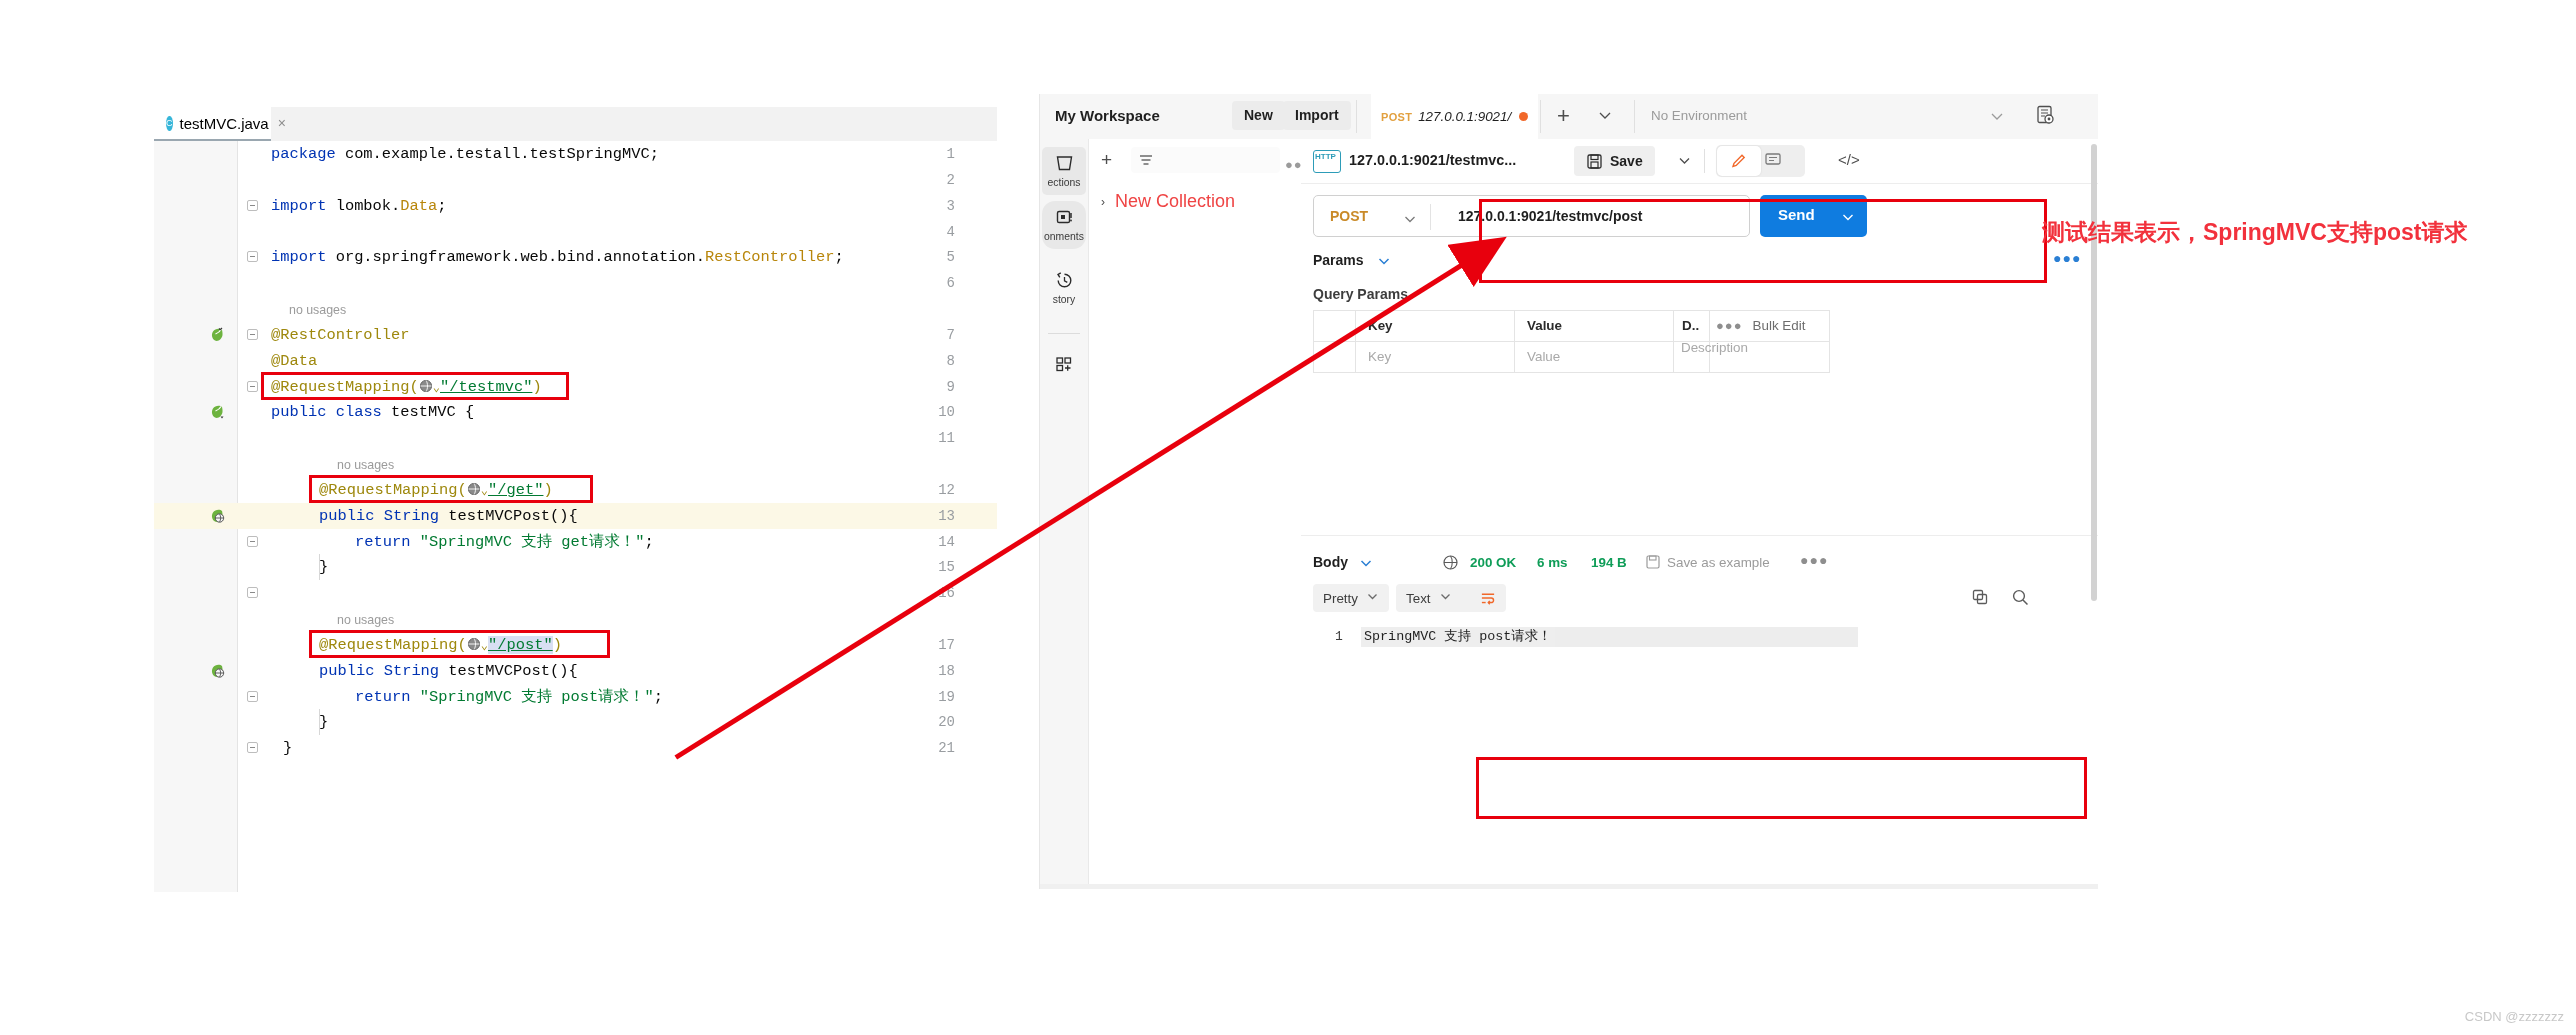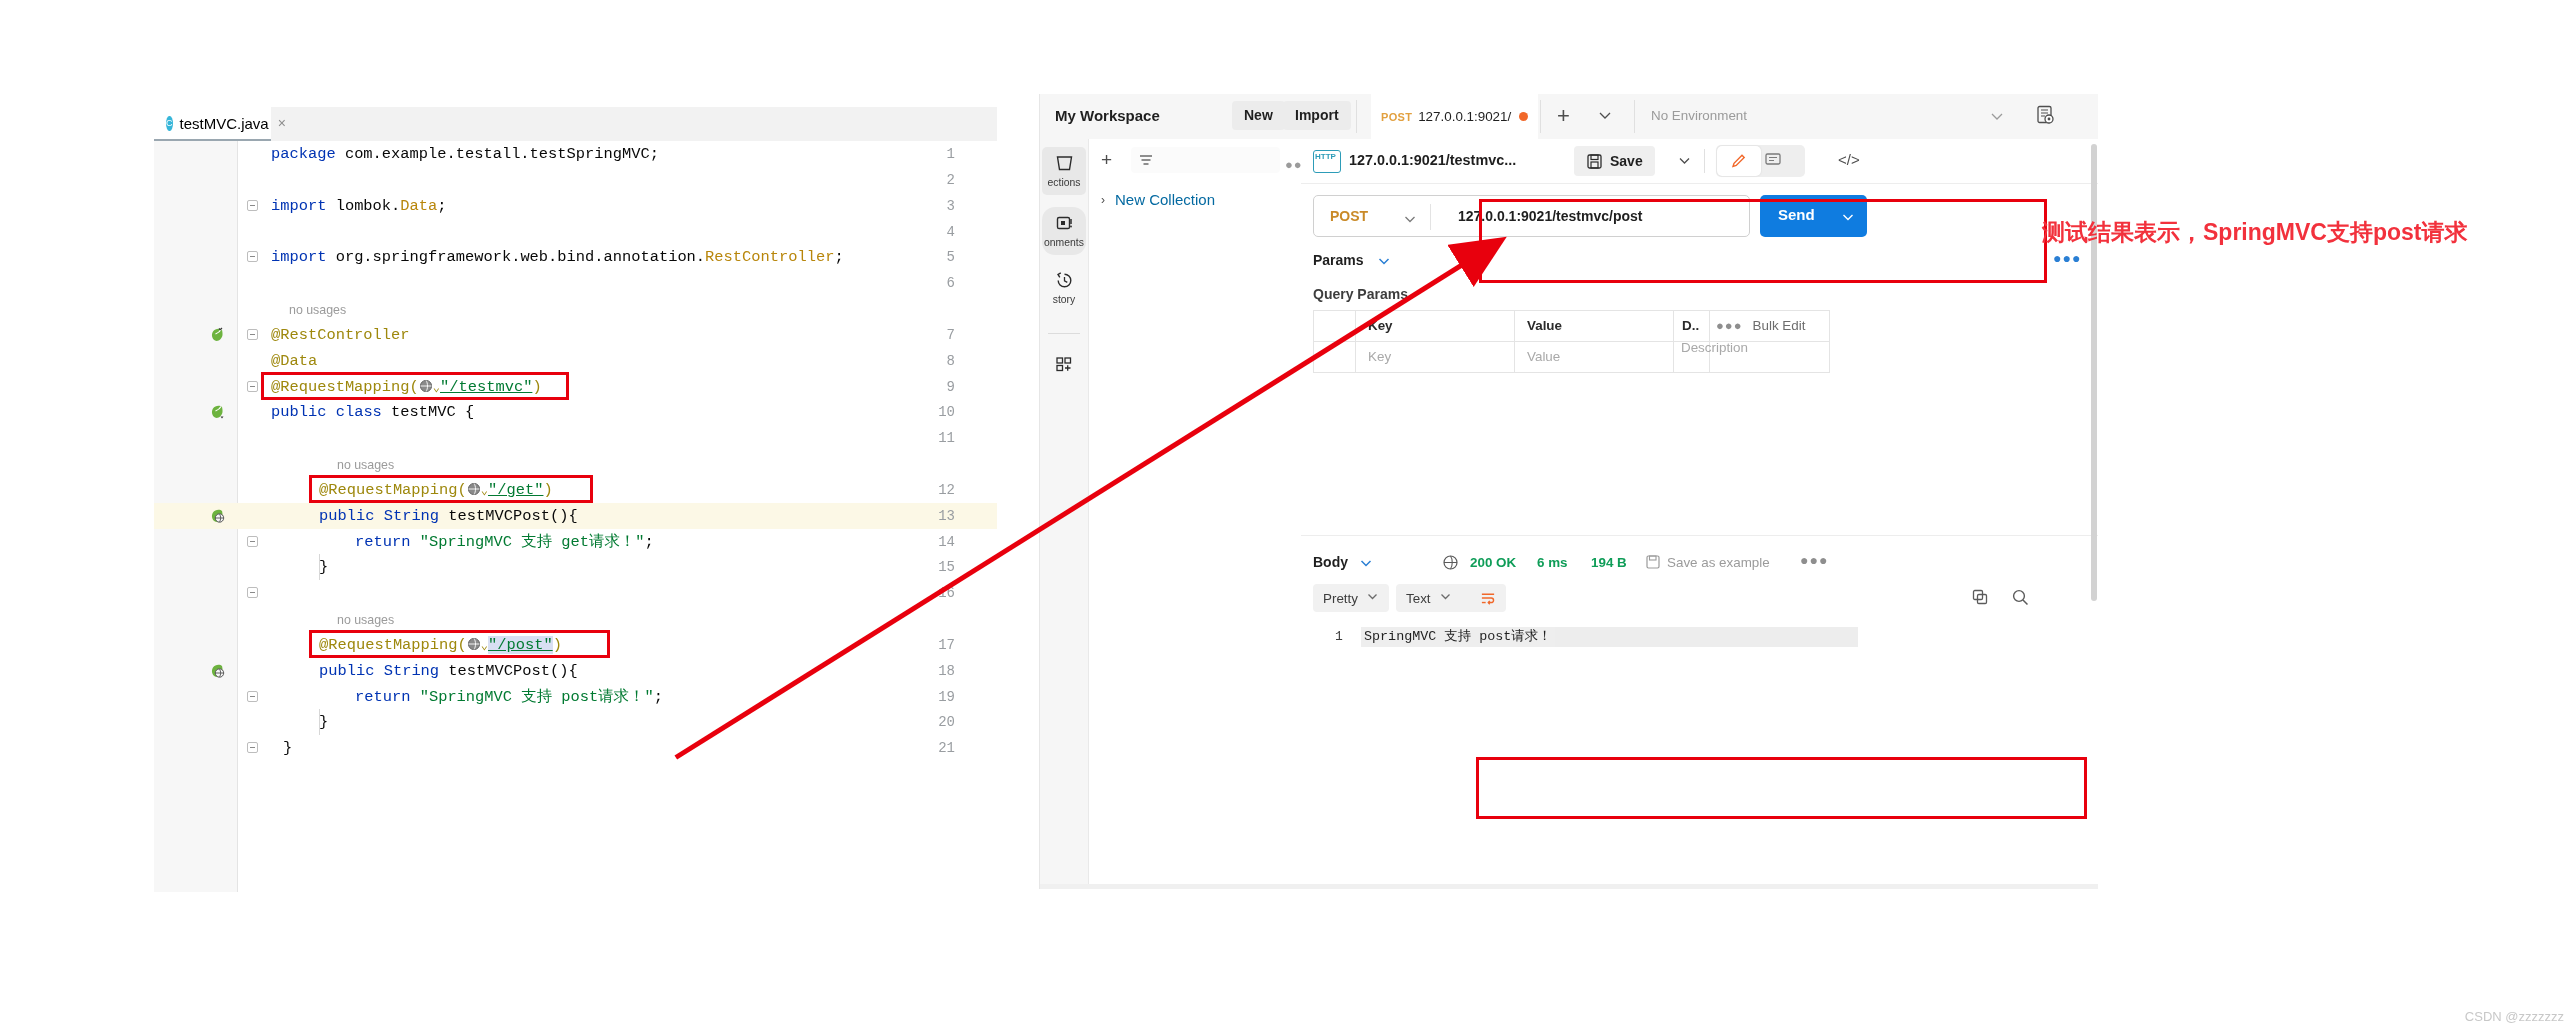--- a/index.html
+++ b/index.html
@@ -95,21 +95,21 @@
   .pm-topbtn{
     position:absolute;top:7px;height:29px;line-height:29px;padding:0 12px;
     background:#ececec;border-radius:4px;font-size:14px;font-weight:bold;color:#1f1f1f;
   }
   #pm-tabsep{position:absolute;left:316px;top:6px;width:1px;height:33px;background:#e0e0e0;}
   #pm-reqtab{
     position:absolute;left:331px;top:0;height:45px;display:flex;align-items:center;
     background:#fff;padding:0 10px;
   }
   #pm-reqtab .meth{font-size:11px;font-weight:bold;color:#e2a03f;margin-right:6px;letter-spacing:0.3px;}
-  #pm-reqtab .ttl{font-size:13.4px;color:#1f1f1f;}
+  #pm-reqtab .ttl{font-size:13.4px;color:#1f1f1f;font-style:italic;}
   #pm-reqtab .dot{width:9px;height:9px;border-radius:50%;background:#f1682a;margin-left:8px;}
   #pm-tabsep2{position:absolute;left:500px;top:6px;width:1px;height:33px;background:#e0e0e0;}
   #pm-plus{position:absolute;left:517px;top:9px;font-size:22px;color:#4e4e4e;line-height:26px;}
   #pm-tabchev{position:absolute;left:557px;top:13px;}
   #pm-tabsep3{position:absolute;left:594px;top:6px;width:1px;height:33px;background:#e0e0e0;}
   #pm-env{position:absolute;left:611px;top:14px;font-size:13.4px;color:#9b9b9b;}
   #pm-envchev{position:absolute;left:949px;top:14px;}
   #pm-eye{position:absolute;left:994px;top:10px;}
 
   #pm-left{position:absolute;left:0;top:45px;width:48px;height:750px;background:#f6f6f6;border-right:1px solid #e9e9e9;}
@@ -121,21 +121,21 @@
   }
   .navitem .nico{position:absolute;left:13px;top:7px;}
   #pm-navdiv{position:absolute;left:8px;top:194px;width:32px;height:1px;background:#dcdcdc;}
 
   #pm-sidebar{position:absolute;left:49px;top:45px;width:212px;height:750px;background:#fff;border-right:1px solid #e9e9e9;}
   #sb-plus{position:absolute;left:12px;top:10px;font-size:19px;color:#4e4e4e;line-height:22px;}
   #sb-filter{position:absolute;left:42px;top:8px;width:149px;height:26px;background:#fbfbfb;border-radius:4px;}
   #sb-dots{position:absolute;left:196px;top:18px;font-size:13px;color:#9b9b9b;letter-spacing:1px;}
   #sb-coll{position:absolute;left:12px;top:52px;display:flex;align-items:center;}
   #sb-coll .chev{font-size:12px;color:#4e4e4e;margin-right:10px;}
-  #sb-coll .lbl{font-size:15px;color:#0369a1;}
+  #sb-coll .lbl{font-size:18px;color:#ef4444;}
 
   #pm-main{position:absolute;left:261px;top:45px;width:797px;height:750px;background:#fff;}
   #req-header{position:absolute;left:0;top:0;width:797px;height:44px;border-bottom:1px solid #ededed;}
   #req-http-ico{position:absolute;left:12px;top:11px;width:26px;height:21px;border:1.5px solid #2d9cb8;border-radius:3px;}
   #req-http-ico span{
     position:absolute;left:0;top:1px;width:23px;text-align:center;
     font-size:8px;font-weight:bold;color:#2d9cb8;font-family:"Liberation Sans",sans-serif;
   }
   #req-title{position:absolute;left:48px;top:13px;font-size:14.4px;font-weight:bold;color:#1f1f1f;}
   #req-save{
@@ -408,21 +408,21 @@
 
   <div id="pm-left">
     <div class="navitem active" style="top:8px;">
       <div class="nico">
         <svg width="19" height="19" viewBox="0 0 19 19">
             <path d="M2.5 3h14l-2 12.5h-10z" fill="none" stroke="#2b2b2b" stroke-width="1.4"></path>
           </svg>
       </div>
       <div class="nlabel">ections</div>
     </div>
-    <div class="navitem active" style="top:68px;border-radius:13px;">
+    <div class="navitem active" style="top:62px;border-radius:13px;">
       <div class="nico">
         <svg width="19" height="19" viewBox="0 0 19 19">
             <rect x="2.5" y="3.5" width="12" height="11" rx="1.6" fill="none" stroke="#2b2b2b" stroke-width="1.4"></rect>
             <rect x="6" y="7" width="4" height="4" fill="#2b2b2b"></rect>
             <path d="M16 5v5" stroke="#2b2b2b" stroke-width="1.5"></path>
             <circle cx="16" cy="12.5" r=".9" fill="#2b2b2b"></circle>
           </svg>
       </div>
       <div class="nlabel">onments</div>
     </div>

